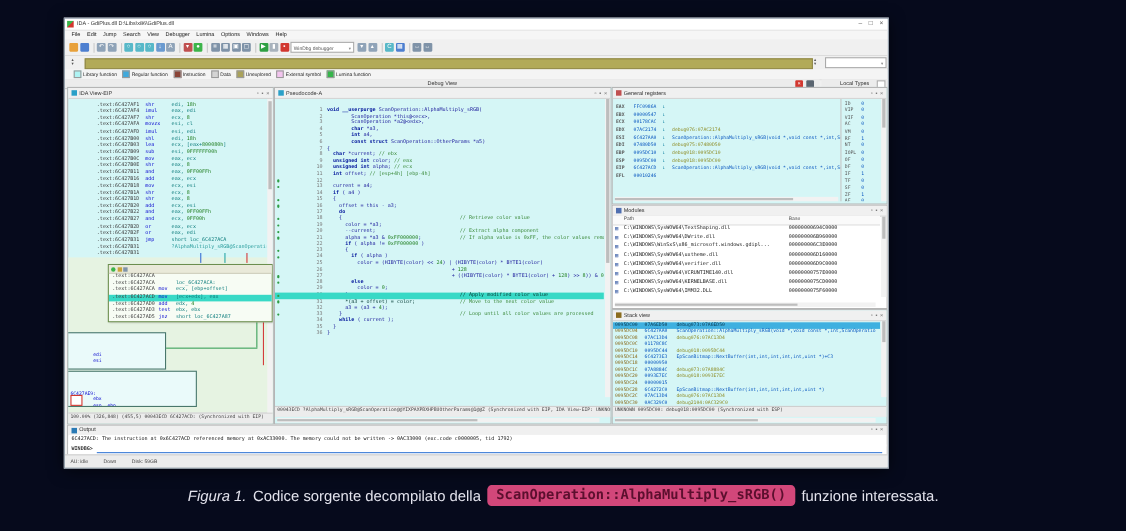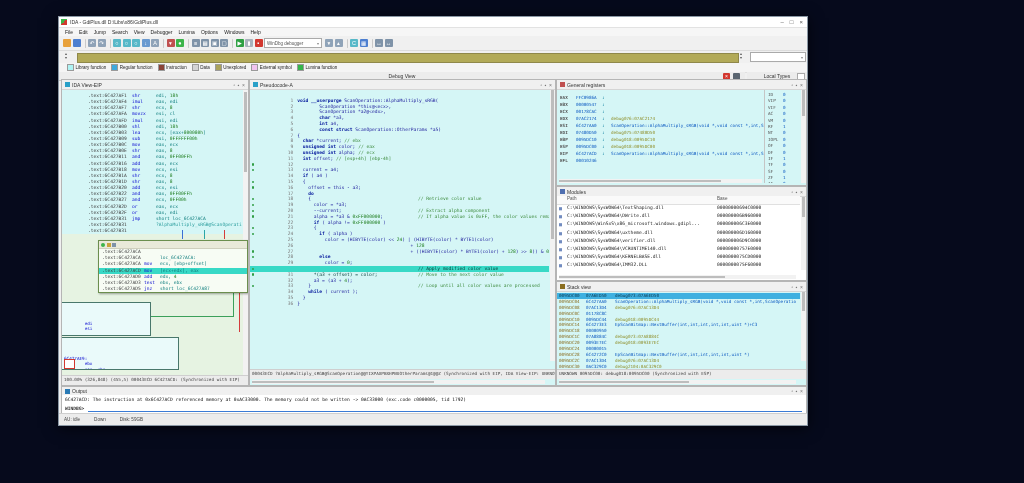--- a/index.html
+++ b/index.html
@@ -915,13 +915,19 @@
       </div>
     </div>
 
     <div class="winstatus">
       <span>AU: idle</span>
       <span>Down</span>
       <span>Disk: 59GB</span>
     </div>
   </div>
 
+  <div class="caption">
+    <span class="fig-label">Figura 1.</span>
+    <span>Codice sorgente decompilato della</span>
+    <span class="chip">ScanOperation::AlphaMultiply_sRGB()</span>
+    <span>funzione interessata.</span>
+  </div>
 </div>
 
 </body></html>

